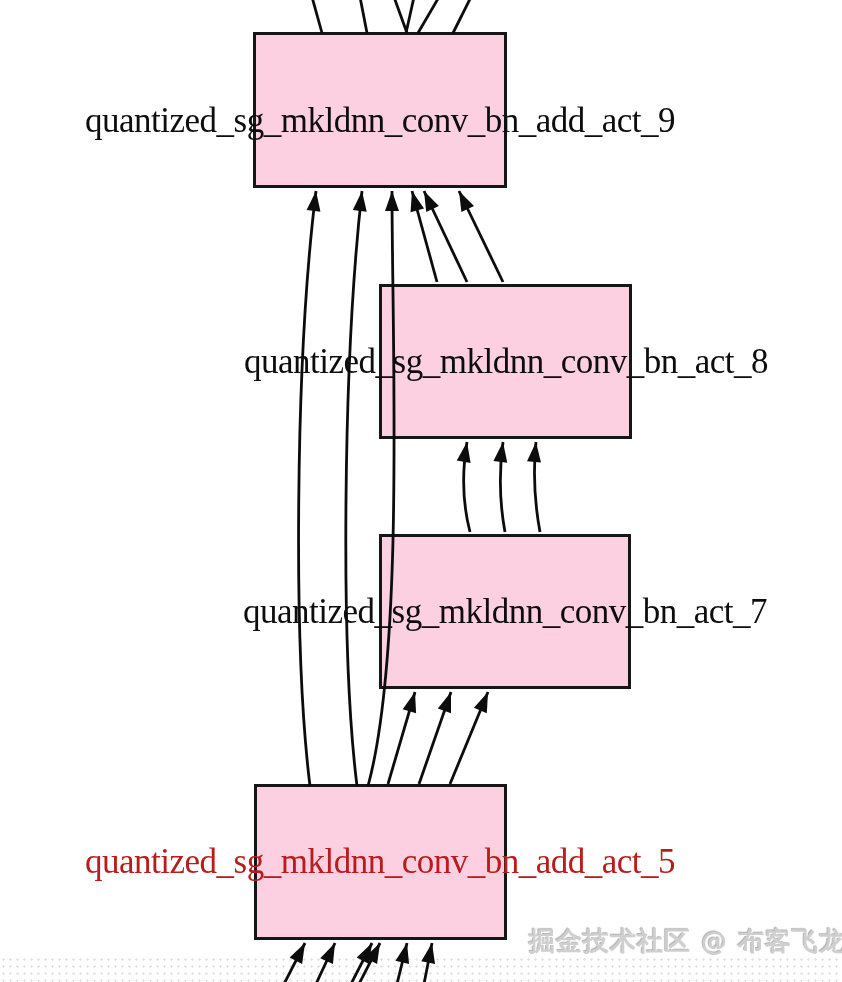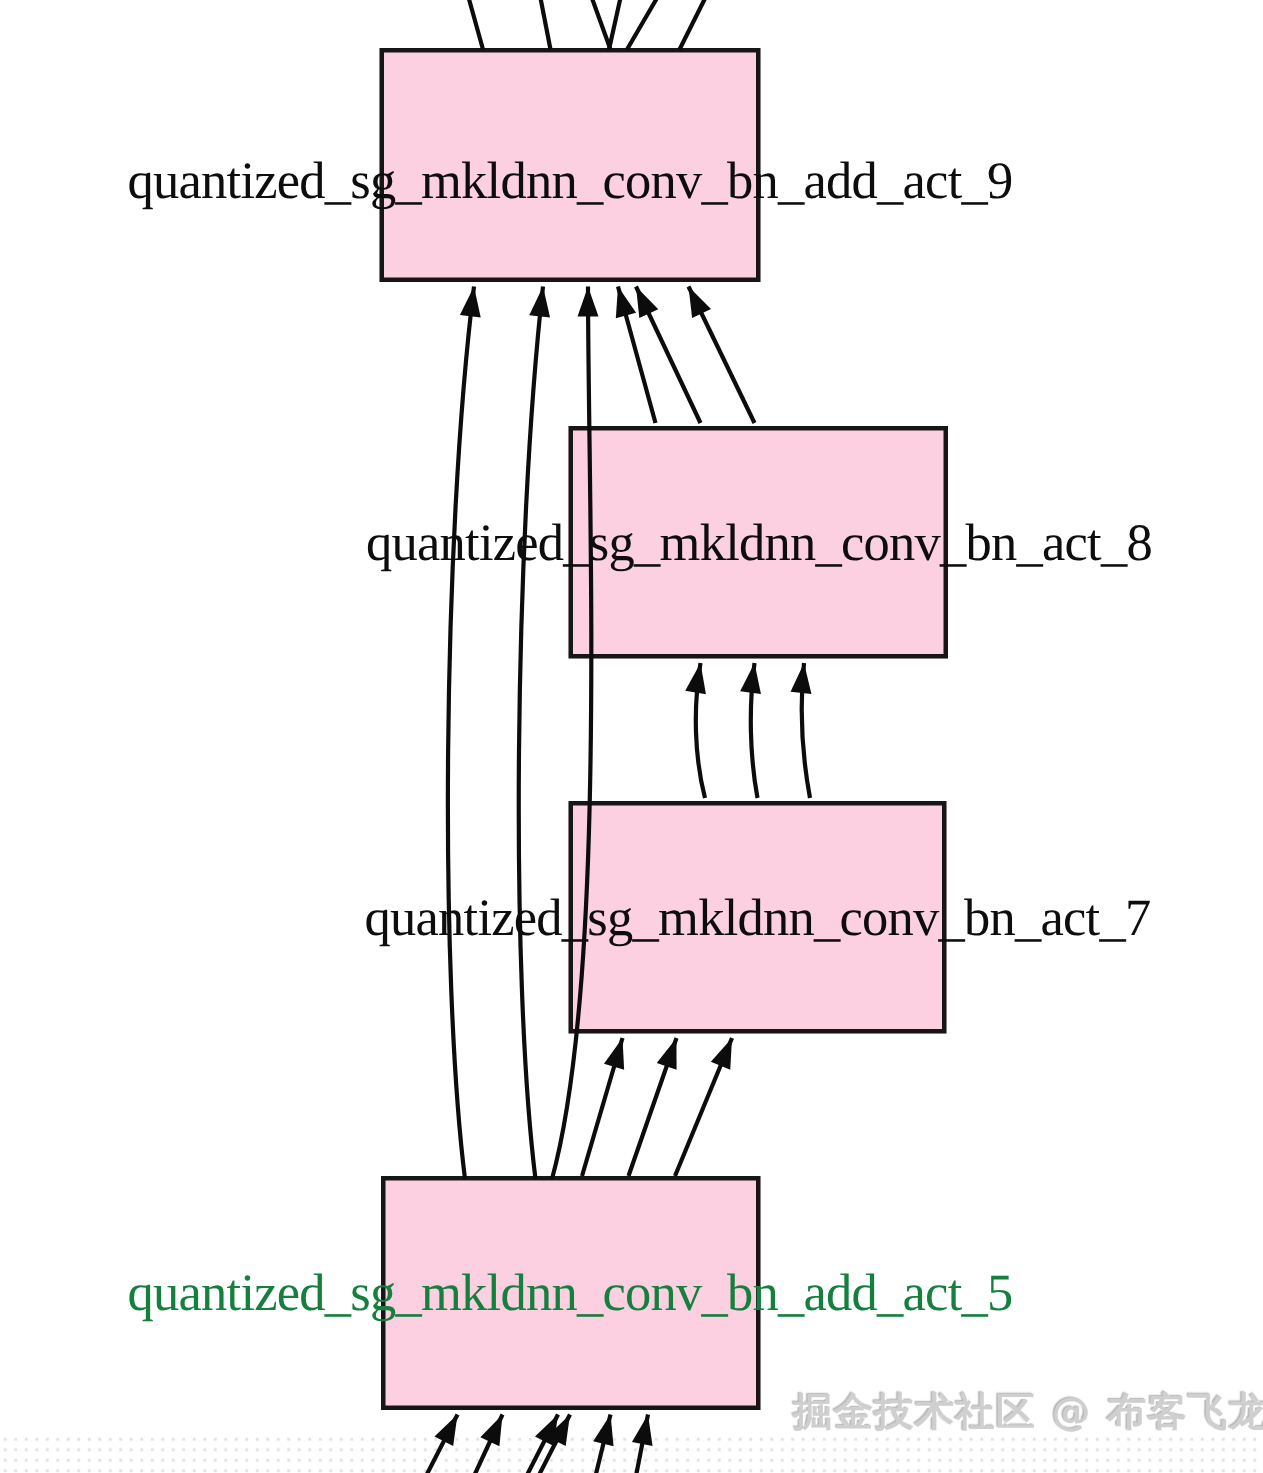--- a/index.html
+++ b/index.html
@@ -54,21 +54,21 @@
 <body>
 
 <div class="node" id="node-act9" style="background: rgb(252, 207, 225); border-color: rgb(22, 22, 22);"></div>
 <div class="node" id="node-act8" style="background: rgb(252, 207, 225); border-color: rgb(22, 22, 22);"></div>
 <div class="node" id="node-act7" style="background: rgb(252, 207, 225); border-color: rgb(22, 22, 22);"></div>
 <div class="node" id="node-act5" style="background: rgb(252, 207, 225); border-color: rgb(22, 22, 22);"></div>
 
 <div class="node-label" id="label-act9" style="color: rgb(13, 13, 13);">quantized_sg_mkldnn_conv_bn_add_act_9</div>
 <div class="node-label" id="label-act8" style="color: rgb(13, 13, 13);">quantized_sg_mkldnn_conv_bn_act_8</div>
 <div class="node-label" id="label-act7" style="color: rgb(13, 13, 13);">quantized_sg_mkldnn_conv_bn_act_7</div>
-<div class="node-label" id="label-act5" style="color: #15803d;">quantized_sg_mkldnn_conv_bn_add_act_5</div>
+<div class="node-label" id="label-act5" style="color: #b91c1c;">quantized_sg_mkldnn_conv_bn_add_act_5</div>
 
 <svg id="edge-layer" width="842" height="982" viewBox="0 0 842 982">
   <defs>
     <marker id="arrow" markerUnits="userSpaceOnUse" markerWidth="24" markerHeight="18" refX="21" refY="8" orient="auto">
       <path d="M1,1 L21,8 L1,15 Z" fill="#0c0c0c"></path>
     </marker>
   </defs>
   <g stroke="#0c0c0c" stroke-width="2.8" fill="none">
 
     <g>

